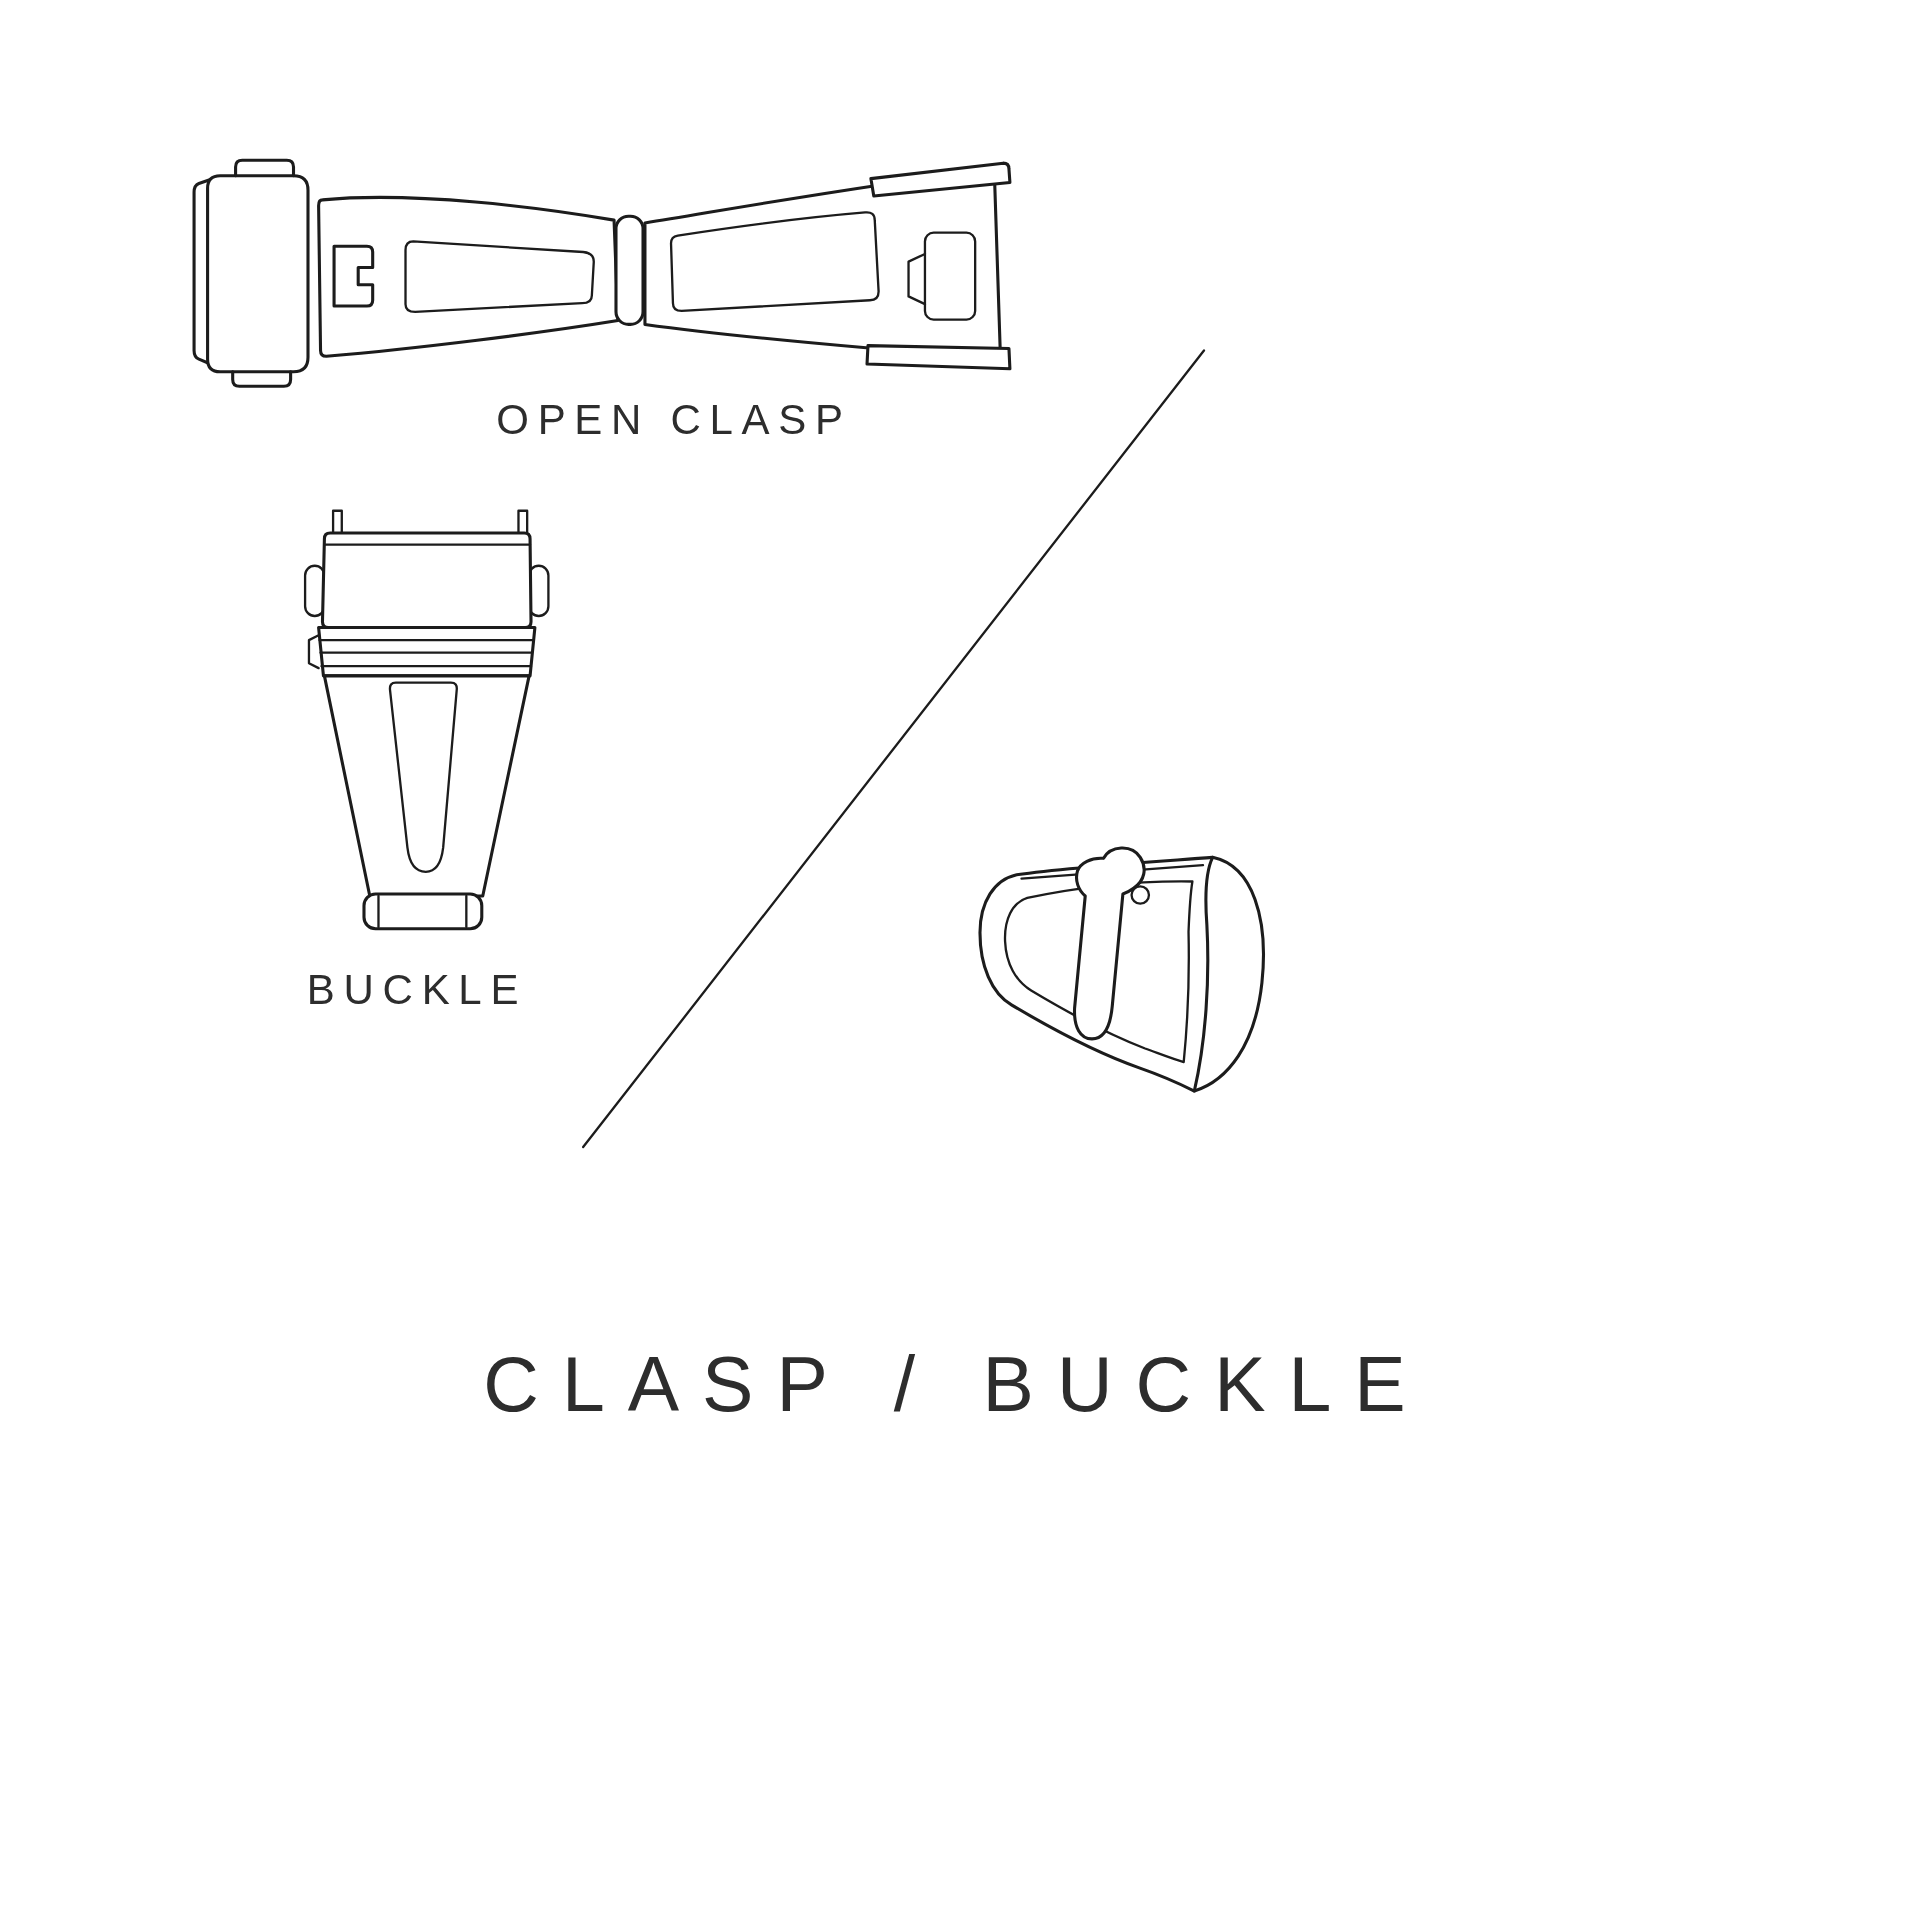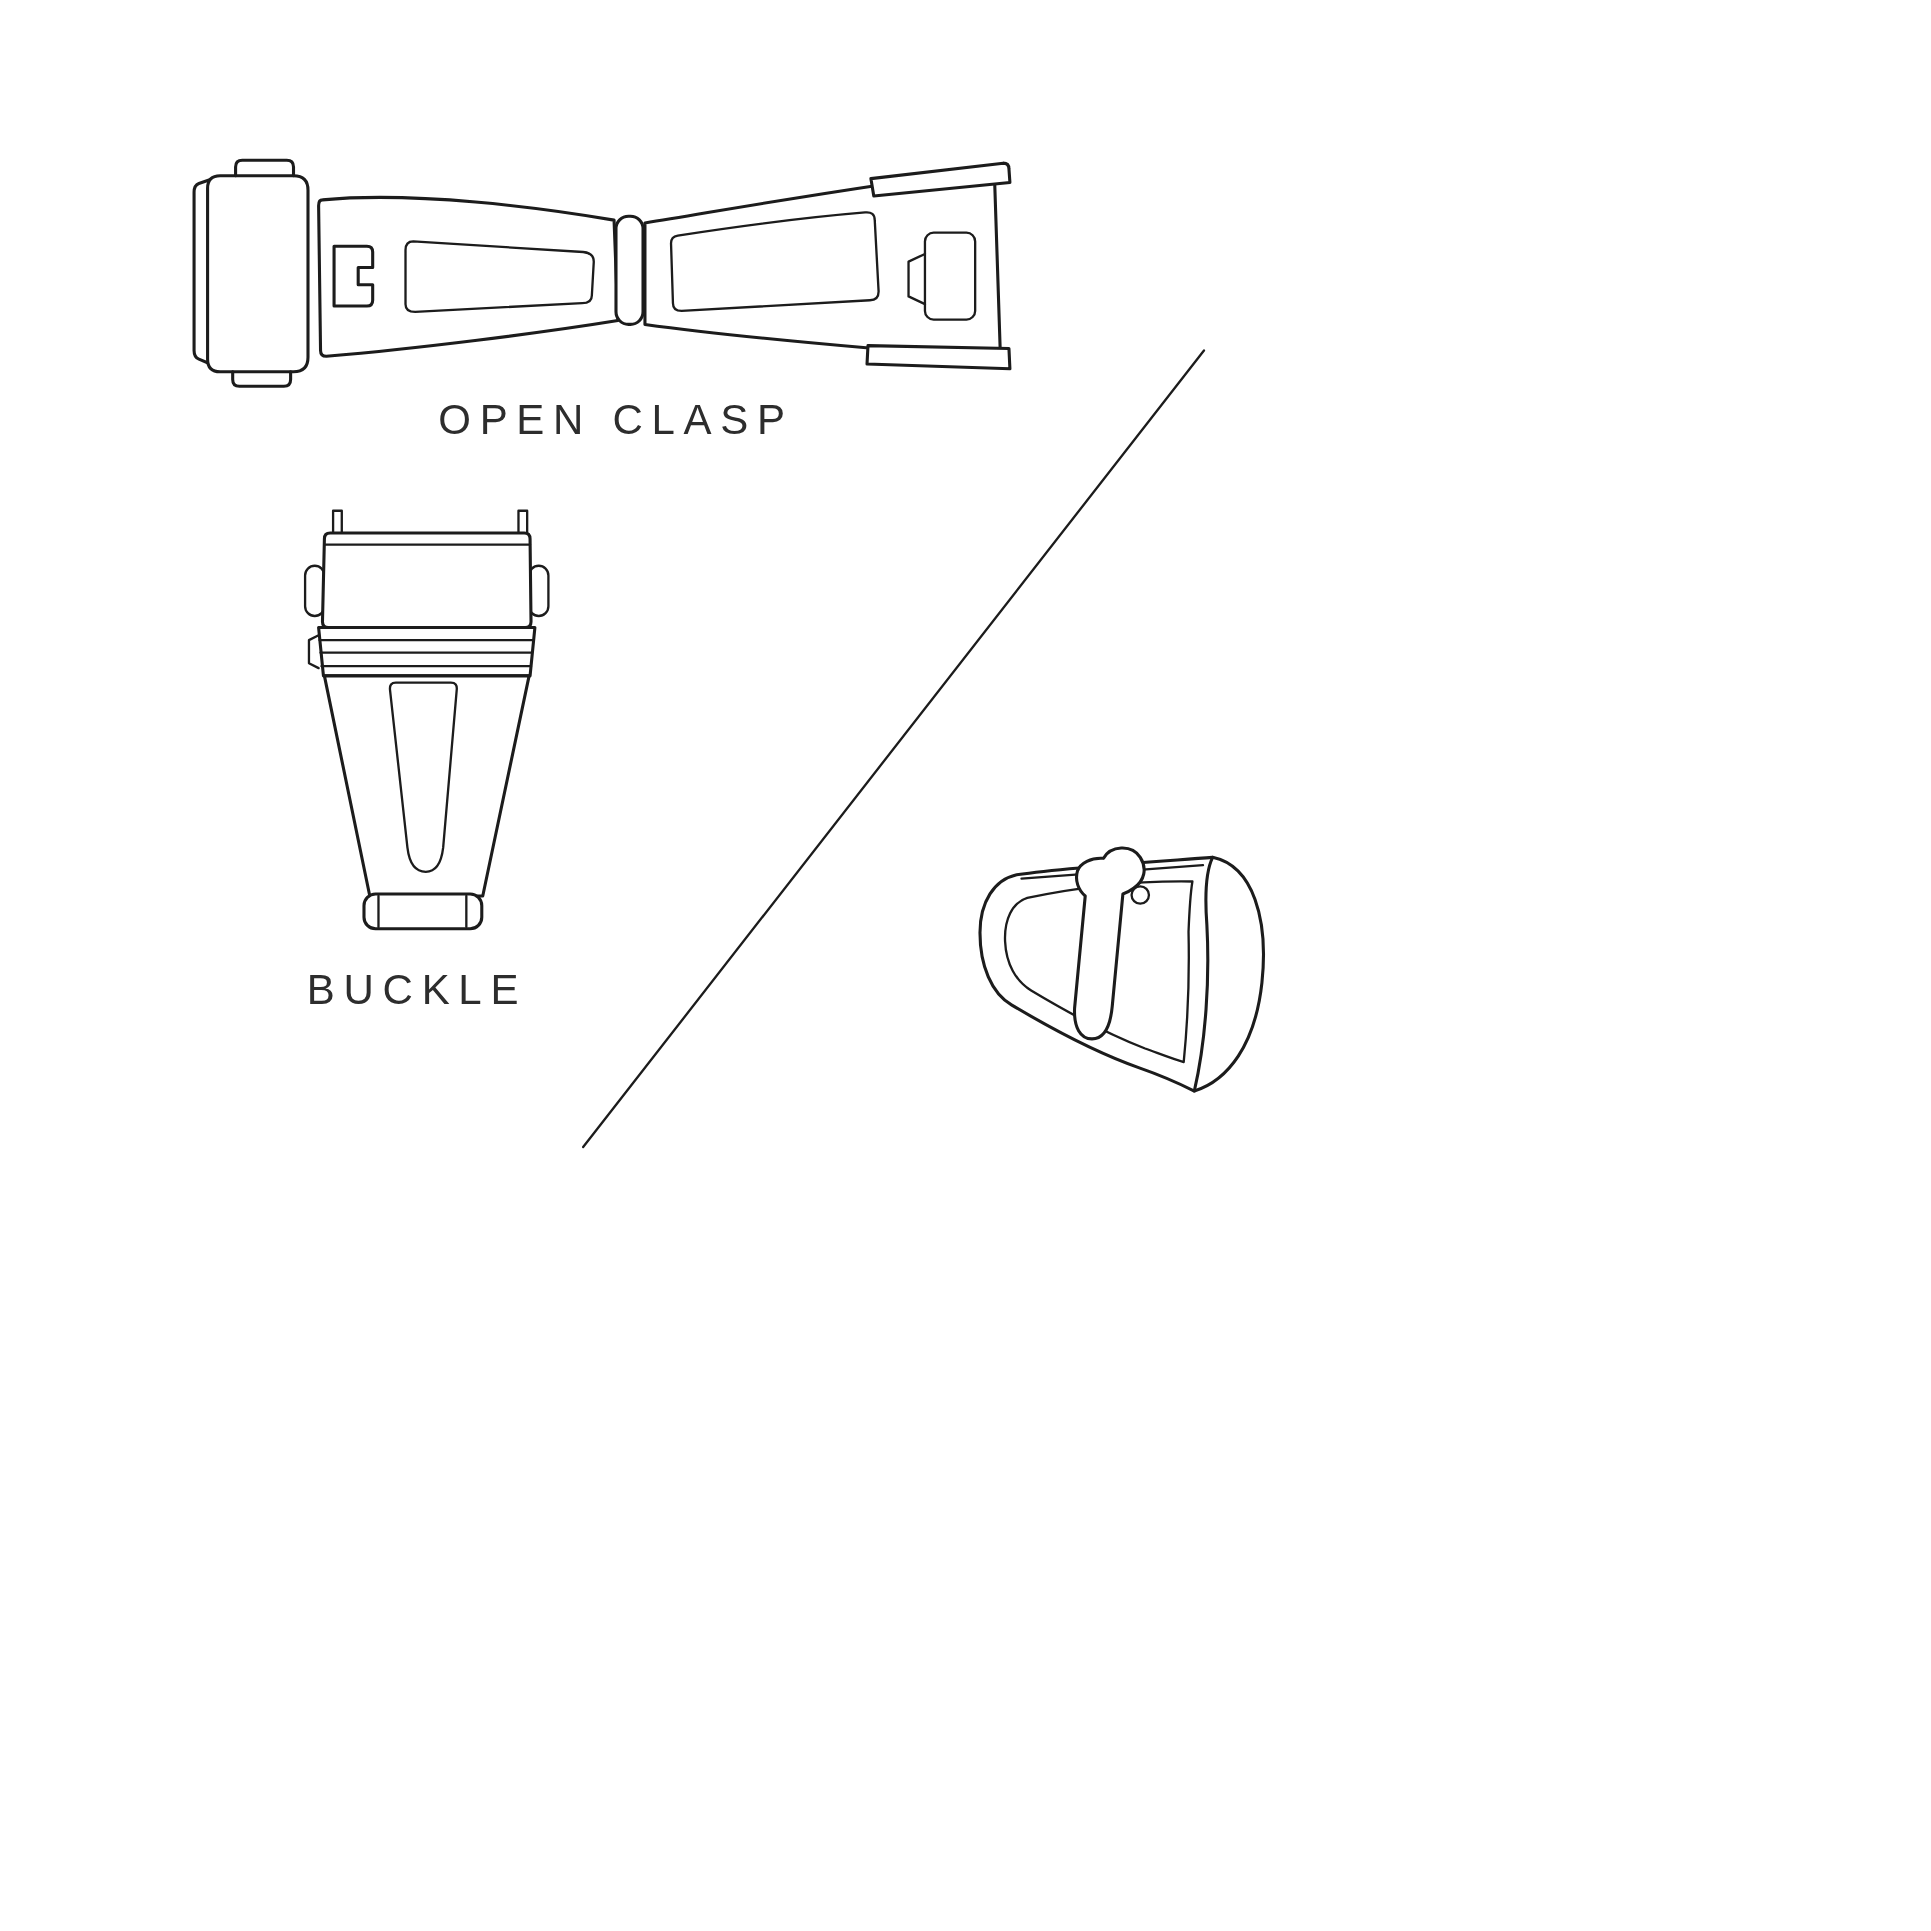--- a/index.html
+++ b/index.html
@@ -108,19 +108,20 @@
                            C1150,1064 1143,1076 1131,1076
                            C1119,1076 1112,1064 1113,1044
                            L1124,928
                            C1117,922 1113,912 1116,902
                            C1119,894 1130,888 1143,889 Z"></path>
 
       <circle class="fl thin" cx="1181" cy="927" r="9"></circle>
     </g>
   </svg>
 
-  <div class="label" style="left:616px; top:396px;">OPEN CLASP</div>
+  <div class="label" style="left:674px; top:396px;">OPEN CLASP</div>
 
   <div class="label" style="left:417px; top:966px;">BUCKLE</div>
 
+  <div class="title" style="left:956px; top:1340px;">CLASP / BUCKLE</div>
 
 </div>
 
 
 </body></html>

